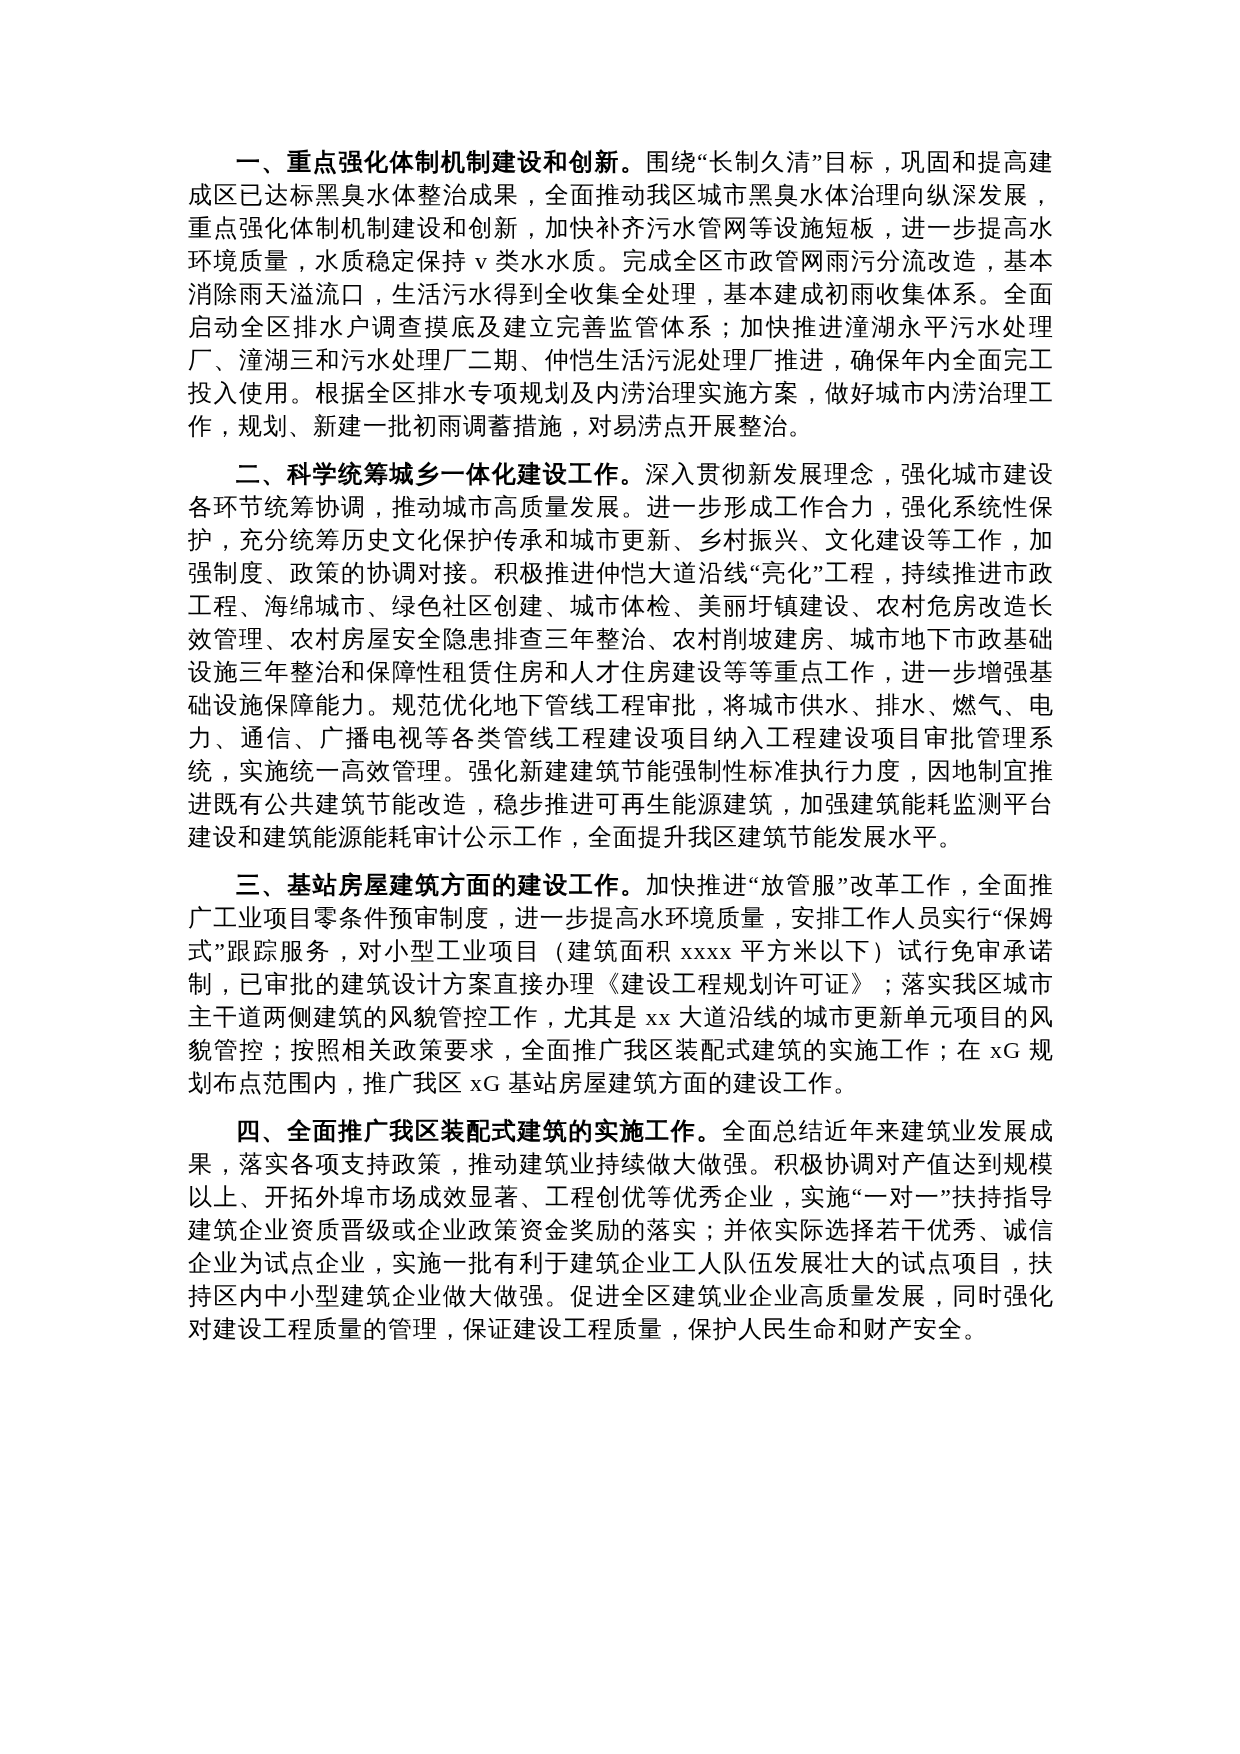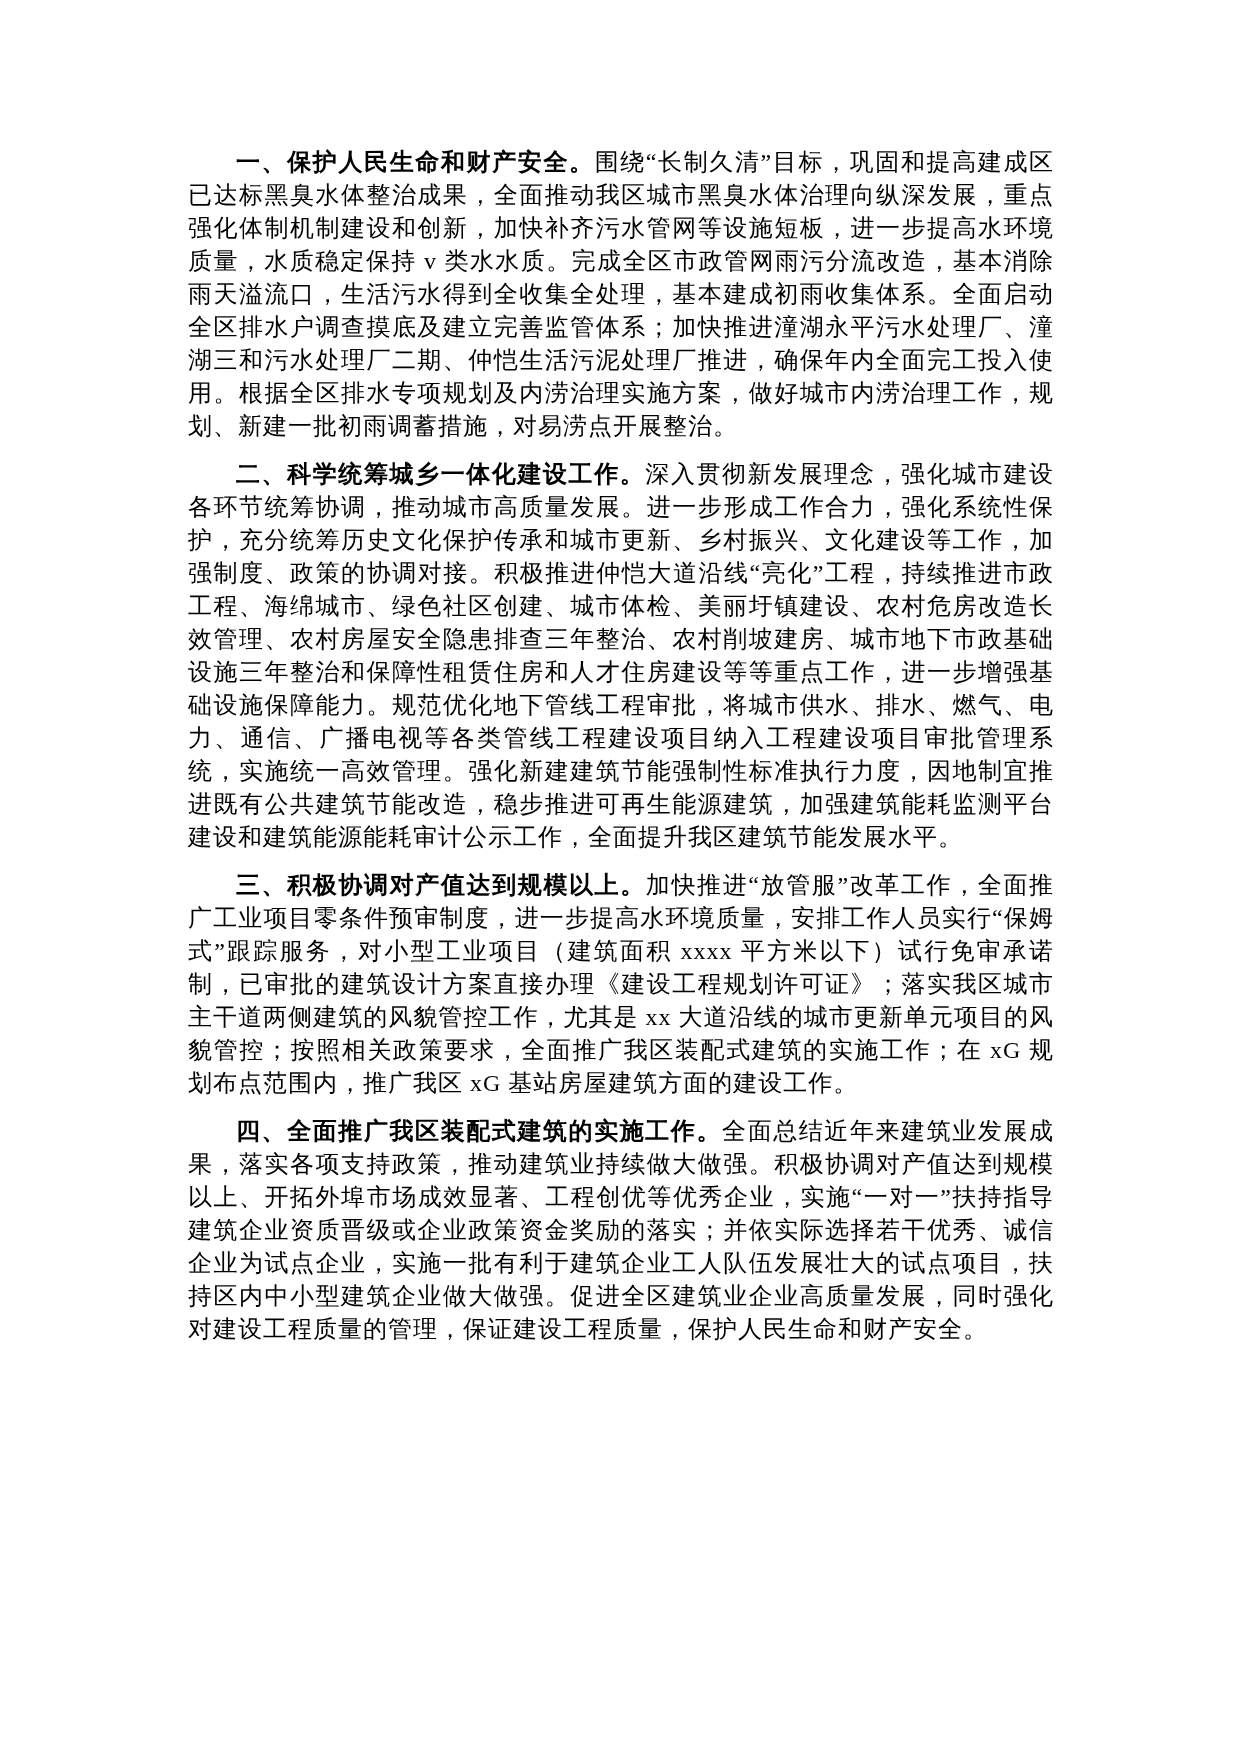--- a/index.html
+++ b/index.html
@@ -39,29 +39,29 @@
     font-weight: normal;
   }
 </style>
 </head>
 <body>
 
 <div class="page">
   <div class="doc-body">
 
     <p>
-      <span class="para-heading">一、保护人民生命和财产安全。</span><span class="para-body">围绕“长制久清”目标，巩固和提高建成区已达标黑臭水体整治成果，全面推动我区城市黑臭水体治理向纵深发展，重点强化体制机制建设和创新，加快补齐污水管网等设施短板，进一步提高水环境质量，水质稳定保持 v 类水水质。完成全区市政管网雨污分流改造，基本消除雨天溢流口，生活污水得到全收集全处理，基本建成初雨收集体系。全面启动全区排水户调查摸底及建立完善监管体系；加快推进潼湖永平污水处理厂、潼湖三和污水处理厂二期、仲恺生活污泥处理厂推进，确保年内全面完工投入使用。根据全区排水专项规划及内涝治理实施方案，做好城市内涝治理工作，规划、新建一批初雨调蓄措施，对易涝点开展整治。</span>
+      <span class="para-heading">一、重点强化体制机制建设和创新。</span><span class="para-body">围绕“长制久清”目标，巩固和提高建成区已达标黑臭水体整治成果，全面推动我区城市黑臭水体治理向纵深发展，重点强化体制机制建设和创新，加快补齐污水管网等设施短板，进一步提高水环境质量，水质稳定保持 v 类水水质。完成全区市政管网雨污分流改造，基本消除雨天溢流口，生活污水得到全收集全处理，基本建成初雨收集体系。全面启动全区排水户调查摸底及建立完善监管体系；加快推进潼湖永平污水处理厂、潼湖三和污水处理厂二期、仲恺生活污泥处理厂推进，确保年内全面完工投入使用。根据全区排水专项规划及内涝治理实施方案，做好城市内涝治理工作，规划、新建一批初雨调蓄措施，对易涝点开展整治。</span>
     </p>
 
     <p>
       <span class="para-heading">二、科学统筹城乡一体化建设工作。</span><span class="para-body">深入贯彻新发展理念，强化城市建设各环节统筹协调，推动城市高质量发展。进一步形成工作合力，强化系统性保护，充分统筹历史文化保护传承和城市更新、乡村振兴、文化建设等工作，加强制度、政策的协调对接。积极推进仲恺大道沿线“亮化”工程，持续推进市政工程、海绵城市、绿色社区创建、城市体检、美丽圩镇建设、农村危房改造长效管理、农村房屋安全隐患排查三年整治、农村削坡建房、城市地下市政基础设施三年整治和保障性租赁住房和人才住房建设等等重点工作，进一步增强基础设施保障能力。规范优化地下管线工程审批，将城市供水、排水、燃气、电力、通信、广播电视等各类管线工程建设项目纳入工程建设项目审批管理系统，实施统一高效管理。强化新建建筑节能强制性标准执行力度，因地制宜推进既有公共建筑节能改造，稳步推进可再生能源建筑，加强建筑能耗监测平台建设和建筑能源能耗审计公示工作，全面提升我区建筑节能发展水平。</span>
     </p>
 
     <p>
-      <span class="para-heading">三、积极协调对产值达到规模以上。</span><span class="para-body">加快推进“放管服”改革工作，全面推广工业项目零条件预审制度，进一步提高水环境质量，安排工作人员实行“保姆式”跟踪服务，对小型工业项目（建筑面积 xxxx 平方米以下）试行免审承诺制，已审批的建筑设计方案直接办理《建设工程规划许可证》；落实我区城市主干道两侧建筑的风貌管控工作，尤其是 xx 大道沿线的城市更新单元项目的风貌管控；按照相关政策要求，全面推广我区装配式建筑的实施工作；在 xG 规划布点范围内，推广我区 xG 基站房屋建筑方面的建设工作。</span>
+      <span class="para-heading">三、基站房屋建筑方面的建设工作。</span><span class="para-body">加快推进“放管服”改革工作，全面推广工业项目零条件预审制度，进一步提高水环境质量，安排工作人员实行“保姆式”跟踪服务，对小型工业项目（建筑面积 xxxx 平方米以下）试行免审承诺制，已审批的建筑设计方案直接办理《建设工程规划许可证》；落实我区城市主干道两侧建筑的风貌管控工作，尤其是 xx 大道沿线的城市更新单元项目的风貌管控；按照相关政策要求，全面推广我区装配式建筑的实施工作；在 xG 规划布点范围内，推广我区 xG 基站房屋建筑方面的建设工作。</span>
     </p>
 
     <p>
       <span class="para-heading">四、全面推广我区装配式建筑的实施工作。</span><span class="para-body">全面总结近年来建筑业发展成果，落实各项支持政策，推动建筑业持续做大做强。积极协调对产值达到规模以上、开拓外埠市场成效显著、工程创优等优秀企业，实施“一对一”扶持指导建筑企业资质晋级或企业政策资金奖励的落实；并依实际选择若干优秀、诚信企业为试点企业，实施一批有利于建筑企业工人队伍发展壮大的试点项目，扶持区内中小型建筑企业做大做强。促进全区建筑业企业高质量发展，同时强化对建设工程质量的管理，保证建设工程质量，保护人民生命和财产安全。</span>
     </p>
 
 
 
   </div>
 </div>

